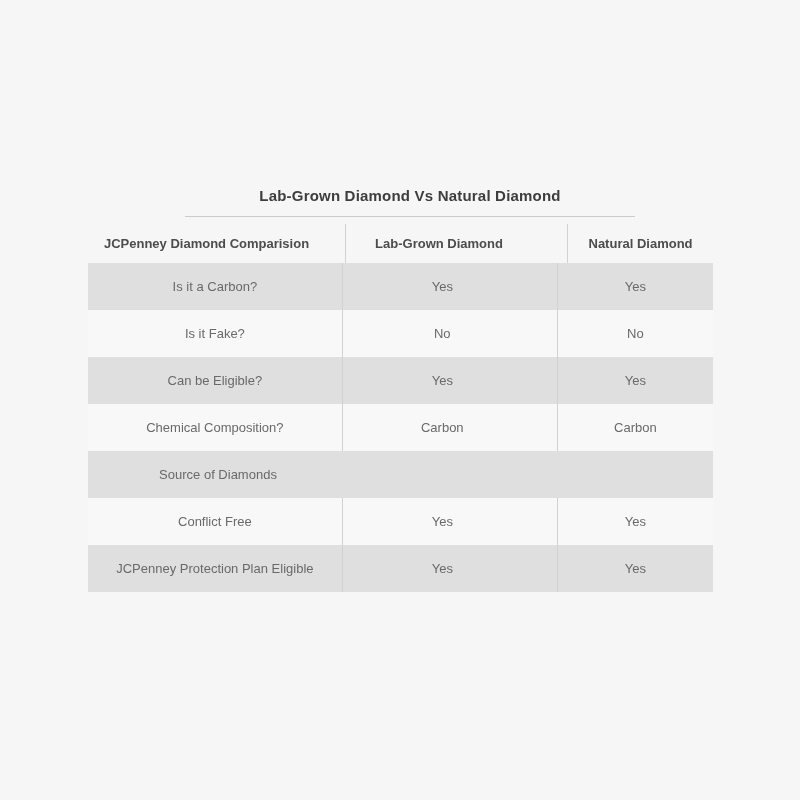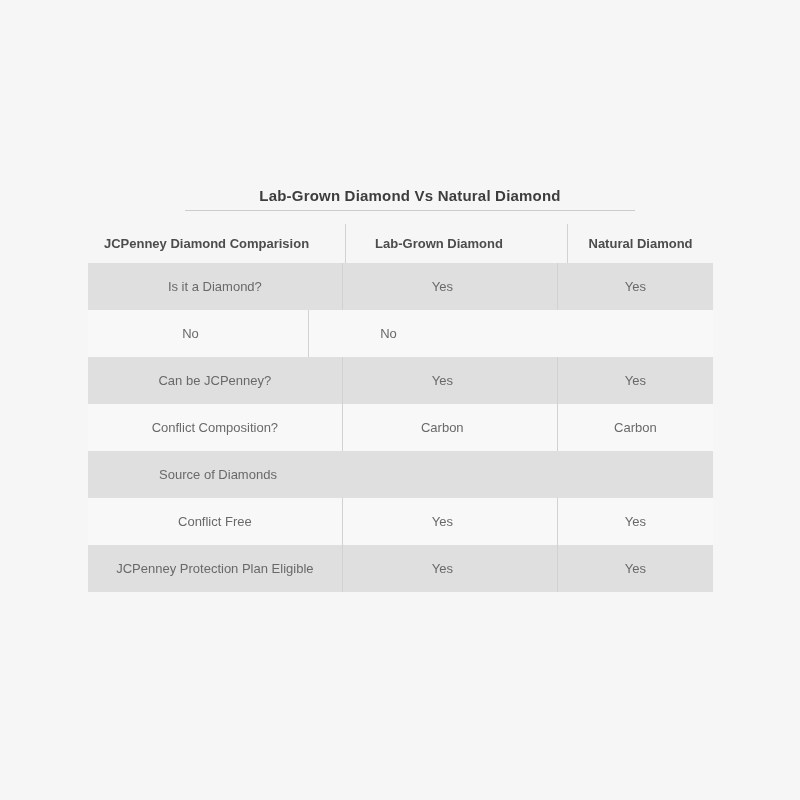--- a/index.html
+++ b/index.html
@@ -17,21 +17,21 @@
     height: 800px;
     background: #f6f6f6;
   }
   .title-block {
     position: absolute;
     left: 185px;
     top: 186px;
     width: 450px;
     text-align: center;
     border-bottom: 1px solid #cccccc;
-    padding-bottom: 5px;
+    padding-bottom: 11px;
   }
   .title-text {
     font-size: 15px;
     font-weight: bold;
     color: #3d3d3d;
     letter-spacing: 0.2px;
     line-height: 19px;
   }
   .comp-table {
     position: absolute;
@@ -83,38 +83,39 @@
 
   <div class="comp-table">
 
     <div class="thead">
       <div class="cell c1">JCPenney Diamond Comparision</div>
       <div class="cell c2">Lab-Grown Diamond</div>
       <div class="cell c3">Natural Diamond</div>
     </div>
 
     <div class="trow">
-      <div class="cell c1">Is it a Diamond?</div>
+      <div class="cell c1">Is it a Carbon?</div>
       <div class="cell c2">Yes</div>
       <div class="cell c3">Yes</div>
     </div>
 
     <div class="trow">
+      <div class="cell c1">Is it Fake?</div>
       <div class="cell c2">No</div>
       <div class="cell c3">No</div>
     </div>
 
     <div class="trow">
-      <div class="cell c1">Can be JCPenney?</div>
+      <div class="cell c1">Can be Eligible?</div>
       <div class="cell c2">Yes</div>
       <div class="cell c3">Yes</div>
     </div>
 
     <div class="trow">
-      <div class="cell c1">Conflict Composition?</div>
+      <div class="cell c1">Chemical Composition?</div>
       <div class="cell c2">Carbon</div>
       <div class="cell c3">Carbon</div>
     </div>
 
     <div class="trow">
       <div class="cell c1">Source of Diamonds</div>
     </div>
 
     <div class="trow">
       <div class="cell c1">Conflict Free</div>

